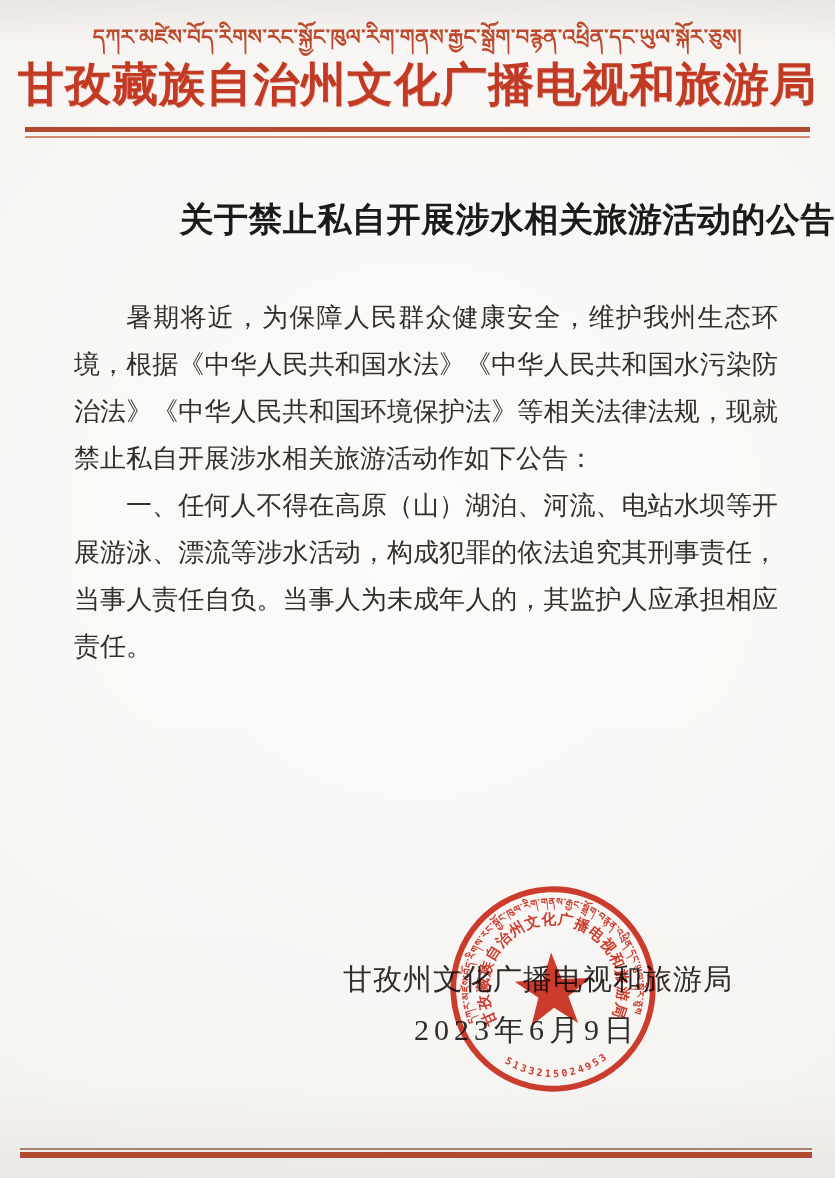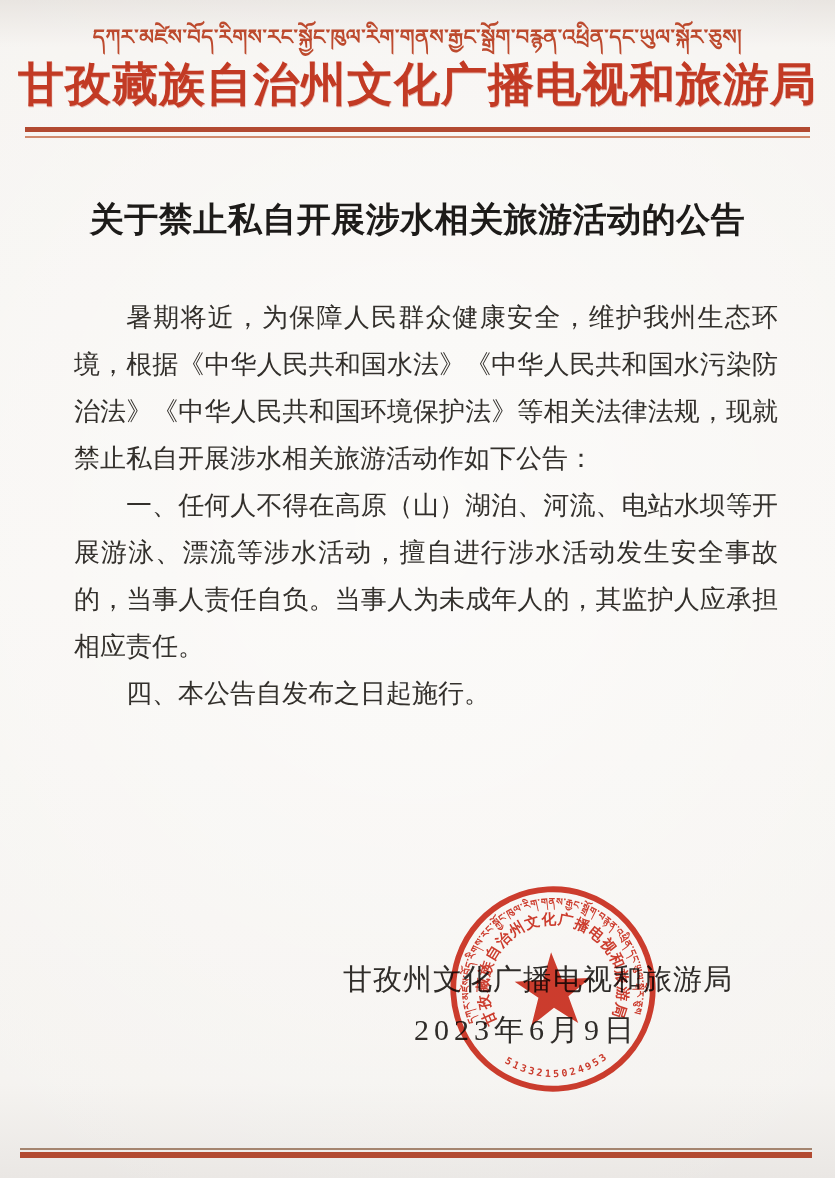--- a/index.html
+++ b/index.html
@@ -36,21 +36,21 @@
 
   .rule-top {
     position:absolute; top:127px; left:25px; right:25px;
     height:11px;
     border-top:5px solid #b24a31;
     border-bottom:2px solid #d18b6e;
   }
 
   .doc-title {
     position:absolute; top:197px; left:0; width:100%;
-    text-align:center;
+    text-align:right;
     font-size:34px; font-weight:700;
     color:#1d1b19;
     letter-spacing:0.5px;
     white-space:nowrap;
   }
 
   .doc-body {
     position:absolute; top:294px; left:62px; width:716px;
     font-size:26px; line-height:47px;
     color:#33302c;
@@ -98,22 +98,21 @@
   <div class="tibetan-header">དཀར་མཛེས་བོད་རིགས་རང་སྐྱོང་ཁུལ་རིག་གནས་རྒྱང་སྒྲོག་བརྙན་འཕྲིན་དང་ཡུལ་སྐོར་ཅུས།</div>
 
   <div class="letterhead">甘孜藏族自治州文化广播电视和旅游局</div>
 
   <div class="rule-top"></div>
 
   <div class="doc-title">关于禁止私自开展涉水相关旅游活动的公告</div>
 
   <div class="doc-body">
     <p>暑期将近，为保障人民群众健康安全，维护我州生态环境，根据《中华人民共和国水法》《中华人民共和国水污染防治法》《中华人民共和国环境保护法》等相关法律法规，现就禁止私自开展涉水相关旅游活动作如下公告：</p>
-    <p>一、任何人不得在高原（山）湖泊、河流、电站水坝等开展游泳、漂流等涉水活动，擅自进行涉水活动发生安全事故的，当事人责任自负。当事人为未成年人的，其监护人应承担相应责任。</p>
-    <p>四、本公告自发布之日起施行。</p>
+    <p>一、任何人不得在高原（山）湖泊、河流、电站水坝等开展游泳、漂流等涉水活动，构成犯罪的依法追究其刑事责任，当事人责任自负。当事人为未成年人的，其监护人应承担相应责任。</p>
   </div>
 
   <div class="signature">甘孜州文化广播电视和旅游局</div>
 
   <div class="doc-date">2023年6月9日</div>
 
   <svg class="seal" viewBox="0 0 200 200">
     <defs>
       <path id="arcTib" d="M 30.7 140 A 80 80 0 1 1 169.3 140" fill="none"></path>
       <path id="arcCn" d="M 43.8 126.2 A 62 62 0 1 1 156.2 126.2" fill="none"></path>

